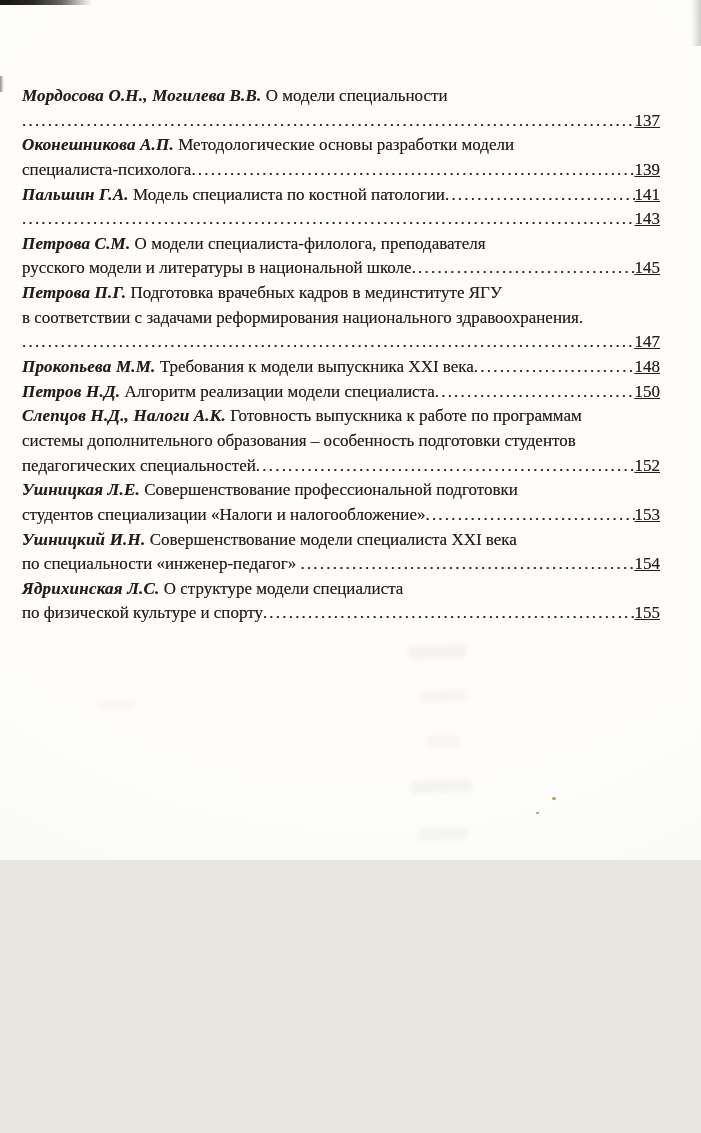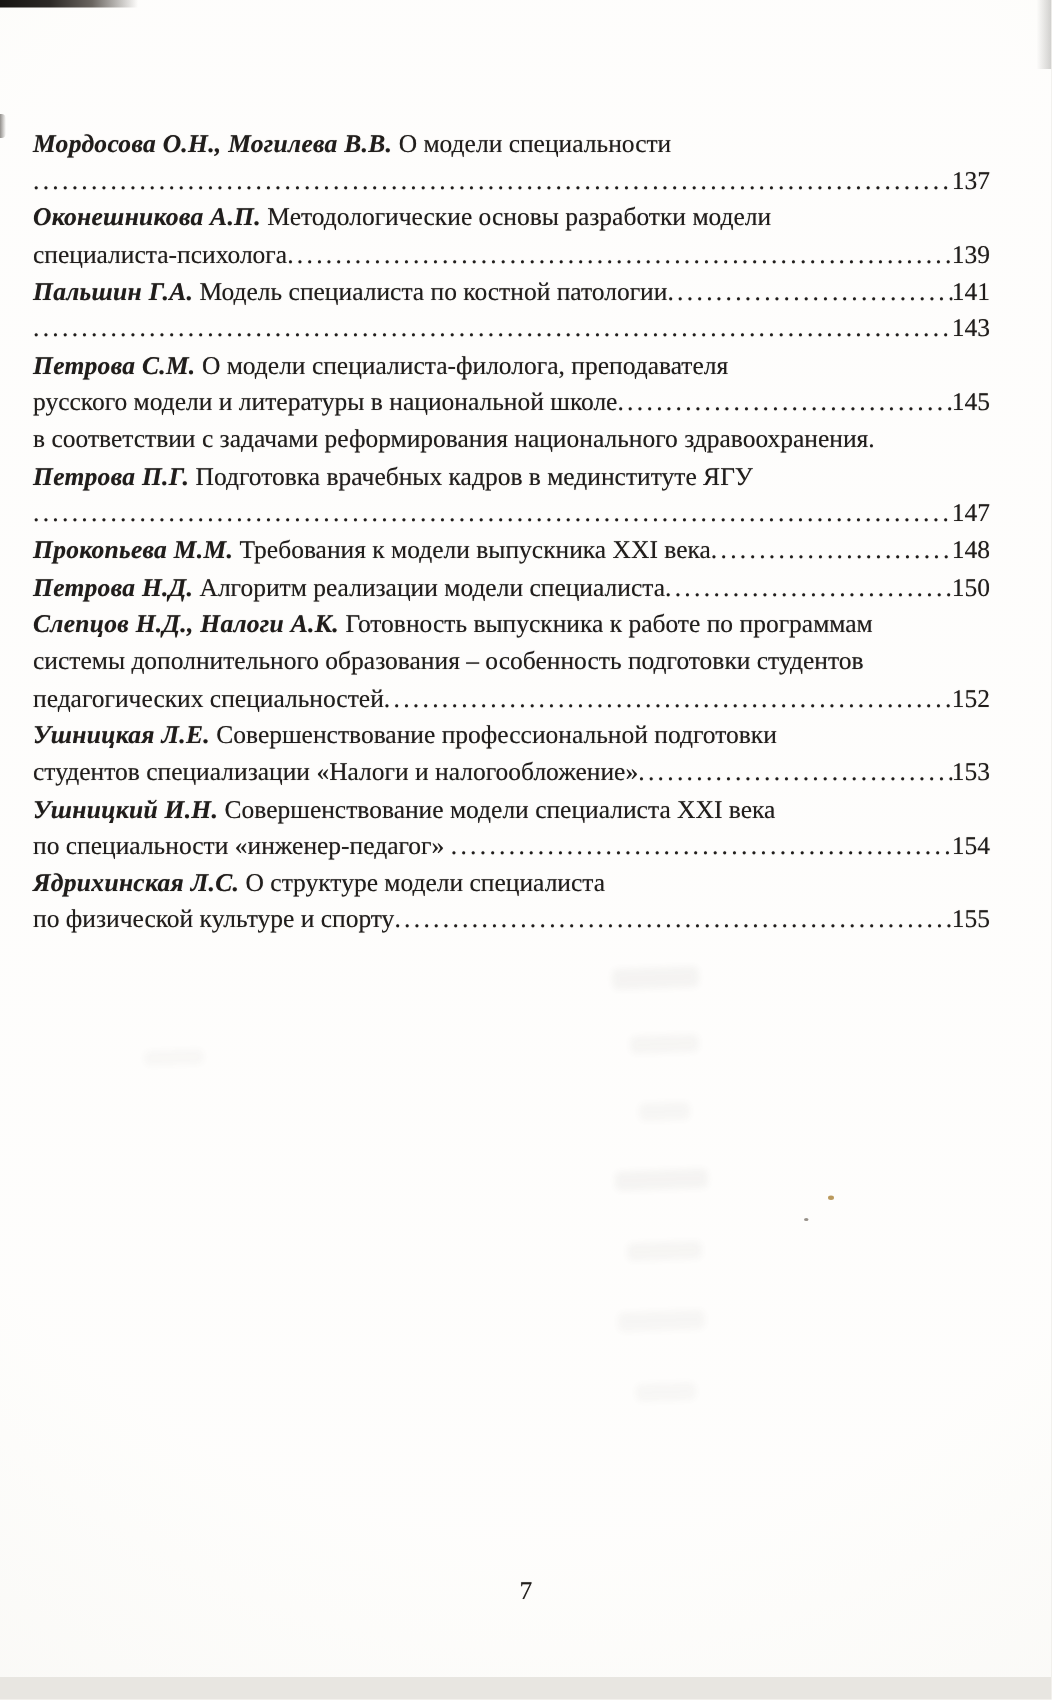--- a/index.html
+++ b/index.html
@@ -1,19 +1,19 @@
 <!DOCTYPE html>
 <html style="--paper: #fcfbf7; --ink: #201d1b;"><head>
 <meta charset="utf-8">
 <style>
   :root { --paper:#fcfbf7; --ink:#201d1b; }
   html,body { margin:0; padding:0; background:#e8e6e1; }
   .page {
     position:relative;
-    width:701px; height:1118px;
+    width:701px; height:860px;
     margin:0 auto;
     background:
       radial-gradient(ellipse 130% 90% at 52% 42%, rgba(255,255,255,0.6) 55%, rgba(0,0,0,0.025) 100%),
       var(--paper);
     font-family:"Liberation Serif", serif;
     color:var(--ink);
     overflow:hidden;
   }
   
   .streak-top-left {
@@ -54,21 +54,21 @@
     white-space:pre;
     text-shadow:0 0 0.5px rgba(32,29,27,0.55);
   }
   .toc-text { white-space:pre; flex:0 0 auto; }
   .toc-author { font-weight:bold; font-style:italic; letter-spacing:0.2px; }
   .toc-leader {
     flex:1 1 auto; min-width:0;
     overflow:hidden; white-space:nowrap;
     letter-spacing:2.2px;
   }
-  .toc-page { flex:0 0 auto; }
+  .toc-page { flex:0 0 auto;text-decoration:underline; }
 
   
   .page-footer {
     position:absolute; left:0; right:0; top:1051px;
     text-align:center; font-size:17px;
     text-shadow:0 0 0.5px rgba(32,29,27,0.5);
   }
 </style>
 </head>
 <body>
@@ -91,29 +91,29 @@
         <div class="toc-line"><span class="toc-text"><b class="toc-author">Пальшин Г.А.</b> Модель специалиста по костной патологии</span><span class="toc-leader">................................................................................................................................................................</span><span class="toc-page">141</span></div>
       </div>
       <div class="toc-entry">
         <div class="toc-line"><span class="toc-leader">................................................................................................................................................................</span><span class="toc-page">143</span></div>
       </div>
       <div class="toc-entry">
         <div class="toc-line"><span class="toc-text"><b class="toc-author">Петрова С.М.</b> О модели специалиста-филолога, преподавателя</span></div>
         <div class="toc-line"><span class="toc-text">русского модели и литературы в национальной школе</span><span class="toc-leader">................................................................................................................................................................</span><span class="toc-page">145</span></div>
       </div>
       <div class="toc-entry">
+        <div class="toc-line"><span class="toc-text"><b class="toc-author">Петрова П.Г.</b> Подготовка врачебных кадров в мединституте ЯГУ</span></div>
         <div class="toc-line"><span class="toc-text">в соответствии с задачами реформирования национального здравоохранения.</span></div>
-        <div class="toc-line"><span class="toc-text"><b class="toc-author">Петрова П.Г.</b> Подготовка врачебных кадров в мединституте ЯГУ</span></div>
         <div class="toc-line"><span class="toc-leader">................................................................................................................................................................</span><span class="toc-page">147</span></div>
       </div>
       <div class="toc-entry">
         <div class="toc-line"><span class="toc-text"><b class="toc-author">Прокопьева М.М.</b> Требования к модели выпускника XXI века</span><span class="toc-leader">................................................................................................................................................................</span><span class="toc-page">148</span></div>
       </div>
       <div class="toc-entry">
-        <div class="toc-line"><span class="toc-text"><b class="toc-author">Петрова Н.Д.</b> Алгоритм реализации модели специалиста</span><span class="toc-leader">................................................................................................................................................................</span><span class="toc-page">150</span></div>
+        <div class="toc-line"><span class="toc-text"><b class="toc-author">Петров Н.Д.</b> Алгоритм реализации модели специалиста</span><span class="toc-leader">................................................................................................................................................................</span><span class="toc-page">150</span></div>
       </div>
       <div class="toc-entry">
         <div class="toc-line"><span class="toc-text"><b class="toc-author">Слепцов Н.Д., Налоги А.К.</b> Готовность выпускника к работе по программам</span></div>
         <div class="toc-line"><span class="toc-text">системы дополнительного образования – особенность подготовки студентов</span></div>
         <div class="toc-line"><span class="toc-text">педагогических специальностей</span><span class="toc-leader">................................................................................................................................................................</span><span class="toc-page">152</span></div>
       </div>
       <div class="toc-entry">
         <div class="toc-line"><span class="toc-text"><b class="toc-author">Ушницкая Л.Е.</b> Совершенствование профессиональной подготовки</span></div>
         <div class="toc-line"><span class="toc-text">студентов специализации «Налоги и налогообложение»</span><span class="toc-leader">................................................................................................................................................................</span><span class="toc-page">153</span></div>
       </div>

